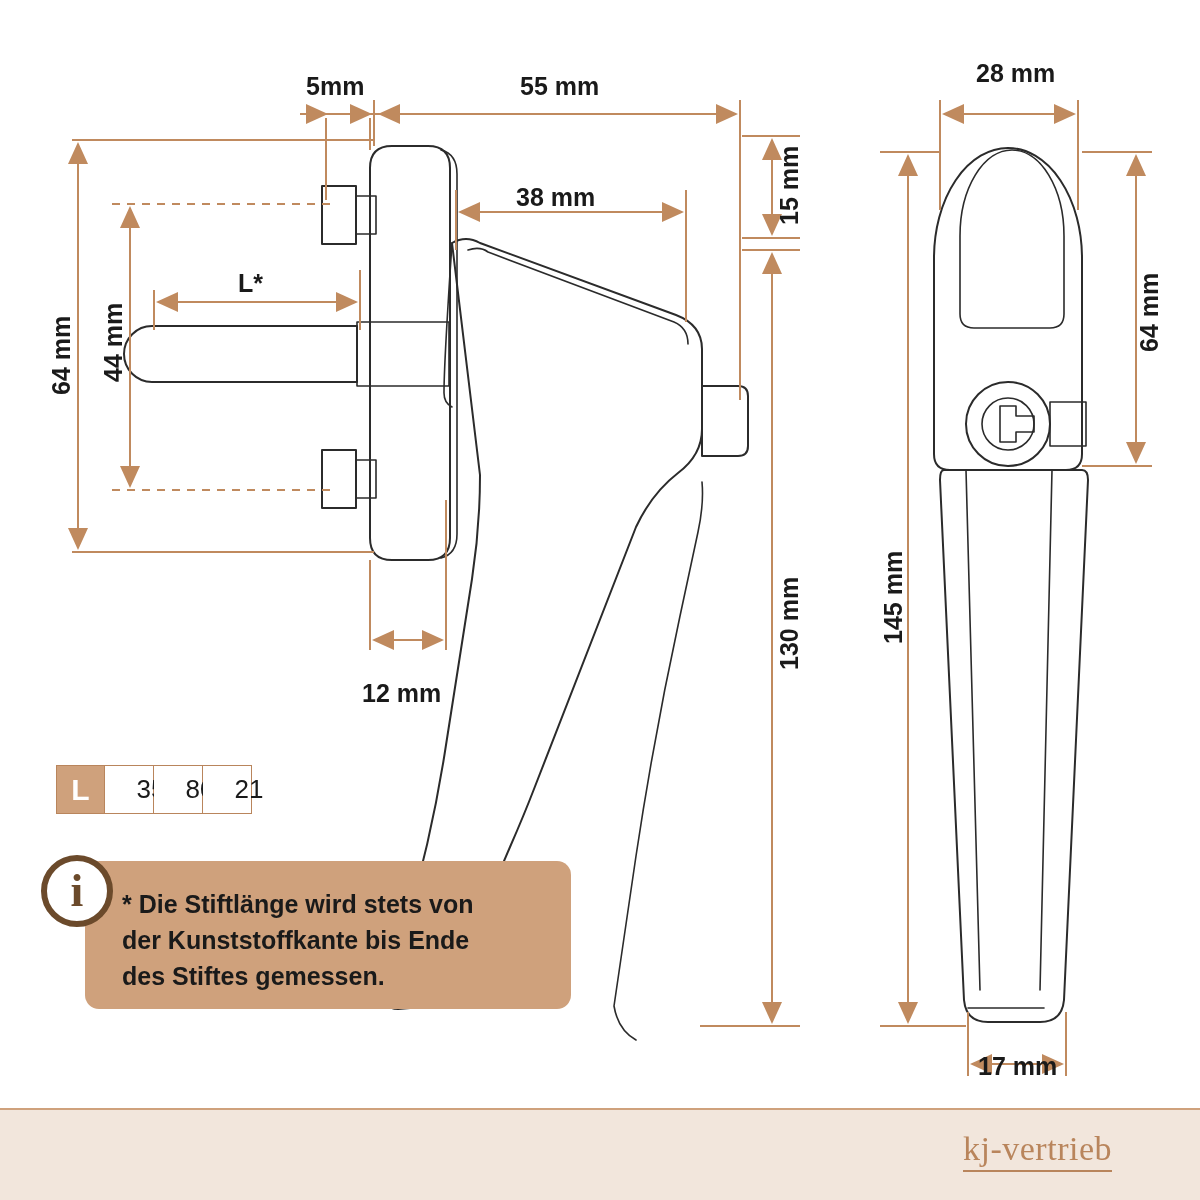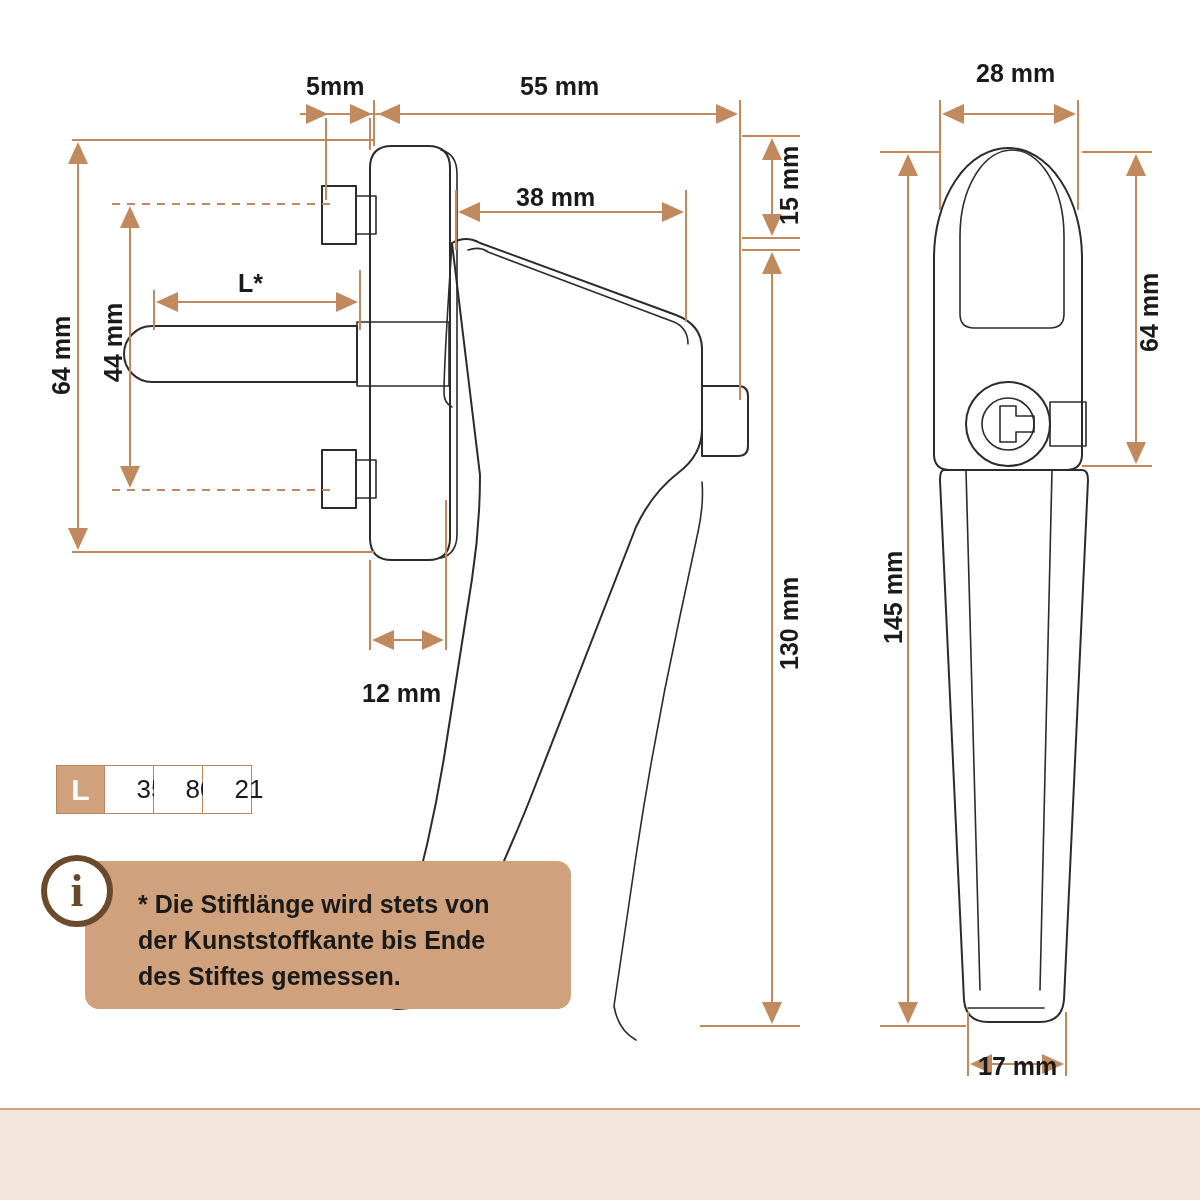--- a/index.html
+++ b/index.html
@@ -108,21 +108,20 @@
   #note-text {
     position: absolute;
     left: 122px;
     top: 886px;
     width: 430px;
     color: #1a1a1a;
     font-weight: bold;
     font-size: 25px;
     line-height: 36px;
     white-space: pre-line;
-    margin-left: 16px;
   }
   #info-badge {
     position: absolute;
     left: 41px;
     top: 855px;
     width: 72px;
     height: 72px;
     border-radius: 50%;
     background: #ffffff;
     border: 6px solid #6b4a2b;
@@ -297,14 +296,18 @@
     <div class="lcell">21</div>
   </div>
 
   <div id="note"></div>
   <div id="note-text">* Die Stiftlänge wird stets von
 der Kunststoffkante bis Ende
 des Stiftes gemessen.</div>
   <div id="info-badge">i</div>
 
   <div id="footer"></div>
+  <div id="brand">
+    <span>kj-vertrieb</span>
+    <span class="brand-underline"></span>
+  </div>
 
 </div>
 
 </body></html>

